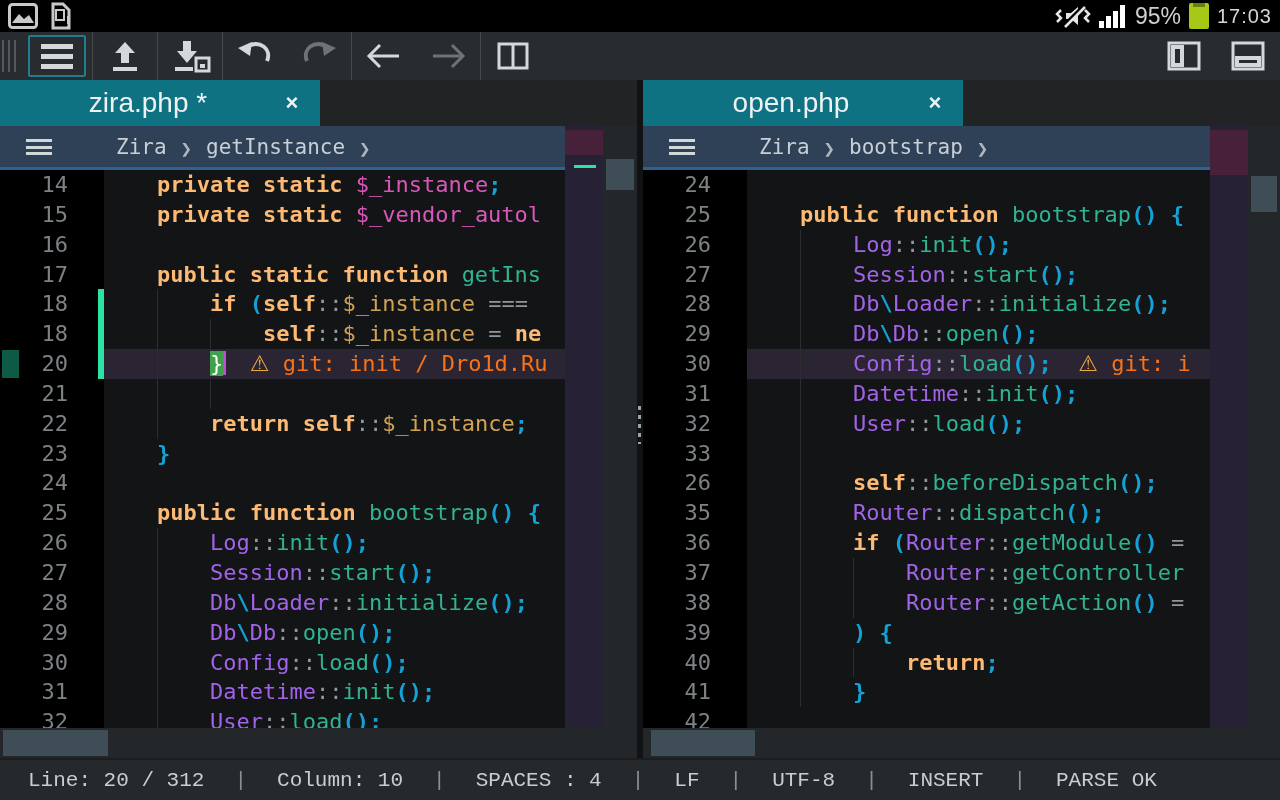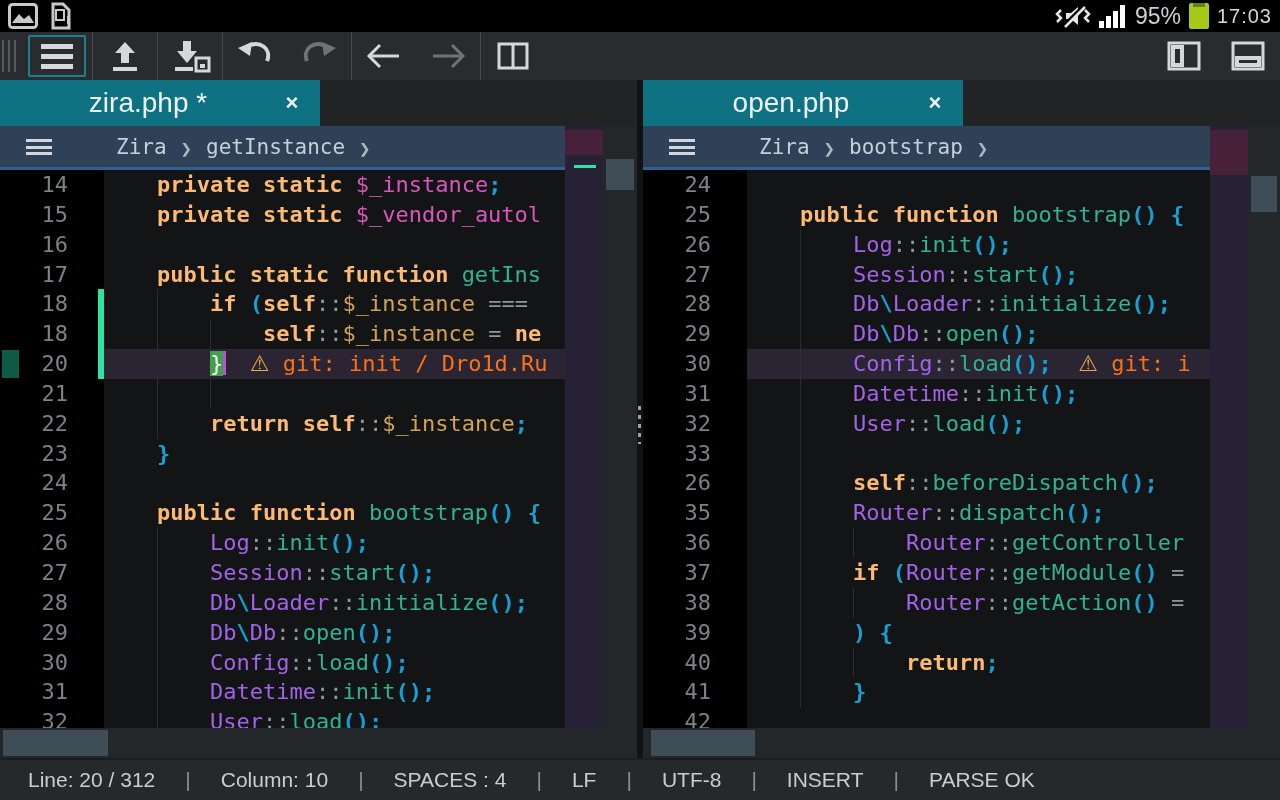--- a/index.html
+++ b/index.html
@@ -80,21 +80,21 @@
   .ov-marker { position:absolute; left:0; right:0; background:#47203a; }
   .ov-dash { position:absolute; left:9px; width:22px; height:3px; background:#2be3a3; }
   .vscroll { flex:1; background:#24272a; position:relative; }
   .vthumb { position:absolute; left:3px; right:3px; background:#3f4d56; }
 
   .hscroll { height:30px; background:#24272a; position:relative; flex:0 0 auto; }
   .hthumb { position:absolute; top:2px; bottom:2px; background:#3f4d56; }
 
   
   .bbar { height:42px; background:#26292b; display:flex; align-items:center; padding-left:28px;
-     font-size:21px; color:#c9cdd0; flex:0 0 auto; border-top:2px solid #1b1d1e; }
+     font-size:21px; color:#c9cdd0; flex:0 0 auto; border-top:2px solid #1b1d1e;font-family:Liberation Mono, monospace; }
   .bbar .sep { color:#8b8f91; margin:0 30px; }
 </style>
 </head>
 <body>
 
 <div class="screen">
 
   <div class="abar">
     <div class="left">
       <svg width="30" height="26" viewBox="0 0 30 26">
@@ -349,22 +349,22 @@
                 <div class="code-row"><span class="guide" style="left: 52.92px;"></span><span class="tk-pl">        </span><span class="tk-cl">Log</span><span class="tk-op">::</span><span class="tk-fn">init</span><span class="tk-cy">();</span></div>
                 <div class="code-row"><span class="guide" style="left: 52.92px;"></span><span class="tk-pl">        </span><span class="tk-cl">Session</span><span class="tk-op">::</span><span class="tk-fn">start</span><span class="tk-cy">();</span></div>
                 <div class="code-row"><span class="guide" style="left: 52.92px;"></span><span class="tk-pl">        </span><span class="tk-cl">Db</span><span class="tk-cy">\</span><span class="tk-cl">Loader</span><span class="tk-op">::</span><span class="tk-fn">initialize</span><span class="tk-cy">();</span></div>
                 <div class="code-row"><span class="guide" style="left: 52.92px;"></span><span class="tk-pl">        </span><span class="tk-cl">Db</span><span class="tk-cy">\</span><span class="tk-cl">Db</span><span class="tk-op">::</span><span class="tk-fn">open</span><span class="tk-cy">();</span></div>
                 <div class="code-row current"><span class="guide" style="left: 52.92px;"></span><span class="tk-pl">        </span><span class="tk-cl">Config</span><span class="tk-op">::</span><span class="tk-fn">load</span><span class="tk-cy">();</span><span class="tk-pl">  </span><span class="tk-wi">⚠</span><span class="tk-an"> git: i</span></div>
                 <div class="code-row"><span class="guide" style="left: 52.92px;"></span><span class="tk-pl">        </span><span class="tk-cl">Datetime</span><span class="tk-op">::</span><span class="tk-fn">init</span><span class="tk-cy">();</span></div>
                 <div class="code-row"><span class="guide" style="left: 52.92px;"></span><span class="tk-pl">        </span><span class="tk-cl">User</span><span class="tk-op">::</span><span class="tk-fn">load</span><span class="tk-cy">();</span></div>
                 <div class="code-row"><span class="guide" style="left: 52.92px;"></span></div>
                 <div class="code-row"><span class="guide" style="left: 52.92px;"></span><span class="tk-pl">        </span><span class="tk-kw">self</span><span class="tk-op">::</span><span class="tk-fn">beforeDispatch</span><span class="tk-cy">();</span></div>
                 <div class="code-row"><span class="guide" style="left: 52.92px;"></span><span class="tk-pl">        </span><span class="tk-cl">Router</span><span class="tk-op">::</span><span class="tk-fn">dispatch</span><span class="tk-cy">();</span></div>
+                <div class="code-row"><span class="guide" style="left: 52.92px;"></span><span class="tk-pl">        </span><span class="tk-kw">if </span><span class="tk-cy">(</span><span class="tk-cl">Router</span><span class="tk-op">::</span><span class="tk-fn">getModule</span><span class="tk-cy">()</span><span class="tk-op"> =</span></div>
                 <div class="code-row"><span class="guide" style="left: 52.92px;"></span><span class="guide" style="left: 105.84px;"></span><span class="tk-pl">            </span><span class="tk-cl">Router</span><span class="tk-op">::</span><span class="tk-fn">getController</span></div>
-                <div class="code-row"><span class="guide" style="left: 52.92px;"></span><span class="tk-pl">        </span><span class="tk-kw">if </span><span class="tk-cy">(</span><span class="tk-cl">Router</span><span class="tk-op">::</span><span class="tk-fn">getModule</span><span class="tk-cy">()</span><span class="tk-op"> =</span></div>
                 <div class="code-row"><span class="guide" style="left: 52.92px;"></span><span class="guide" style="left: 105.84px;"></span><span class="tk-pl">            </span><span class="tk-cl">Router</span><span class="tk-op">::</span><span class="tk-fn">getAction</span><span class="tk-cy">()</span><span class="tk-op"> =</span></div>
                 <div class="code-row"><span class="guide" style="left: 52.92px;"></span><span class="tk-pl">        </span><span class="tk-cy">) {</span></div>
                 <div class="code-row"><span class="guide" style="left: 52.92px;"></span><span class="guide" style="left: 105.84px;"></span><span class="tk-pl">            </span><span class="tk-kw">return</span><span class="tk-cy">;</span></div>
                 <div class="code-row"><span class="guide" style="left: 52.92px;"></span><span class="tk-pl">        </span><span class="tk-cy">}</span></div>
               </div>
           </div>
         </div>
         <div class="overview">
           <div class="ov-marker" style="top:4px;height:45px;"></div>
         </div>

